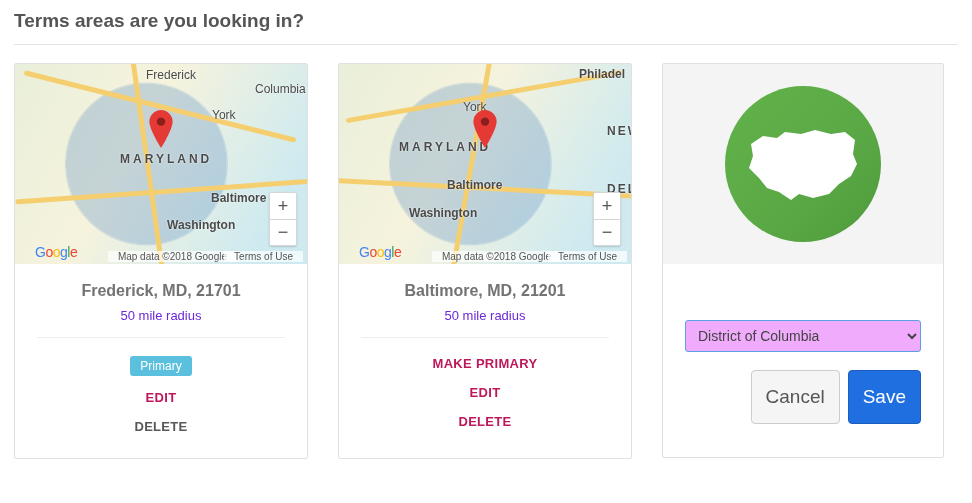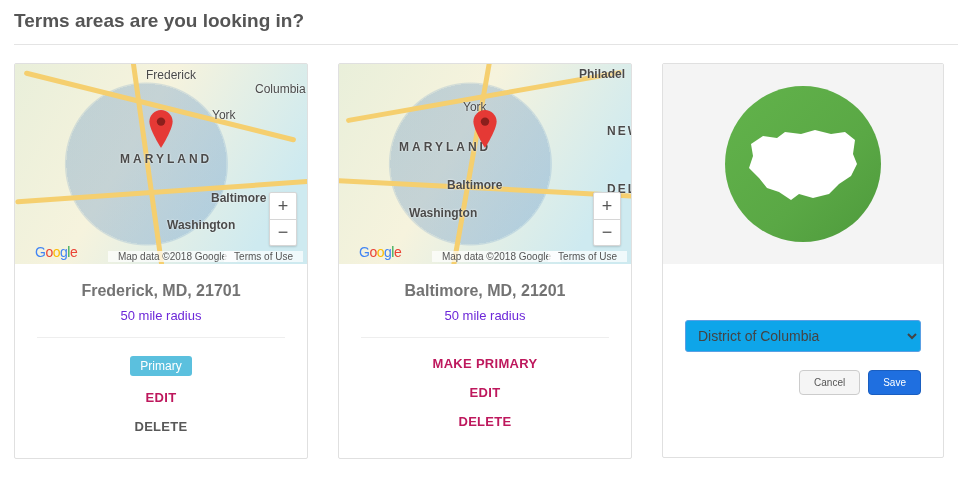--- a/index.html
+++ b/index.html
@@ -167,30 +167,30 @@
     padding: 56px 22px 0;
     display: flex; flex-direction: column;
   }
   select.state-select {
     width: 100%;
     font-size: 14px;
     padding: 6px 8px;
     border: 1px solid #5aa0e4;
     border-radius: 3px;
     color: #444;
-    background: #0ea5e9;
+    background: #f0abfc;
     outline: none;
   }
   .btn-row {
     display:flex; justify-content:flex-end; gap:8px;
     margin-top: 18px;
   }
   .btn {
-    font-size: 10px;
-    padding: 6px 14px;
+    font-size: 19px;
+    padding: 15px 14px;
     border-radius: 4px;
     cursor: pointer;
   }
   .btn-default {
     background: #f5f5f5;
     border: 1px solid #ccc;
     color: #555;
   }
   .btn-primary-blue {
     background: #1f6fe0;

